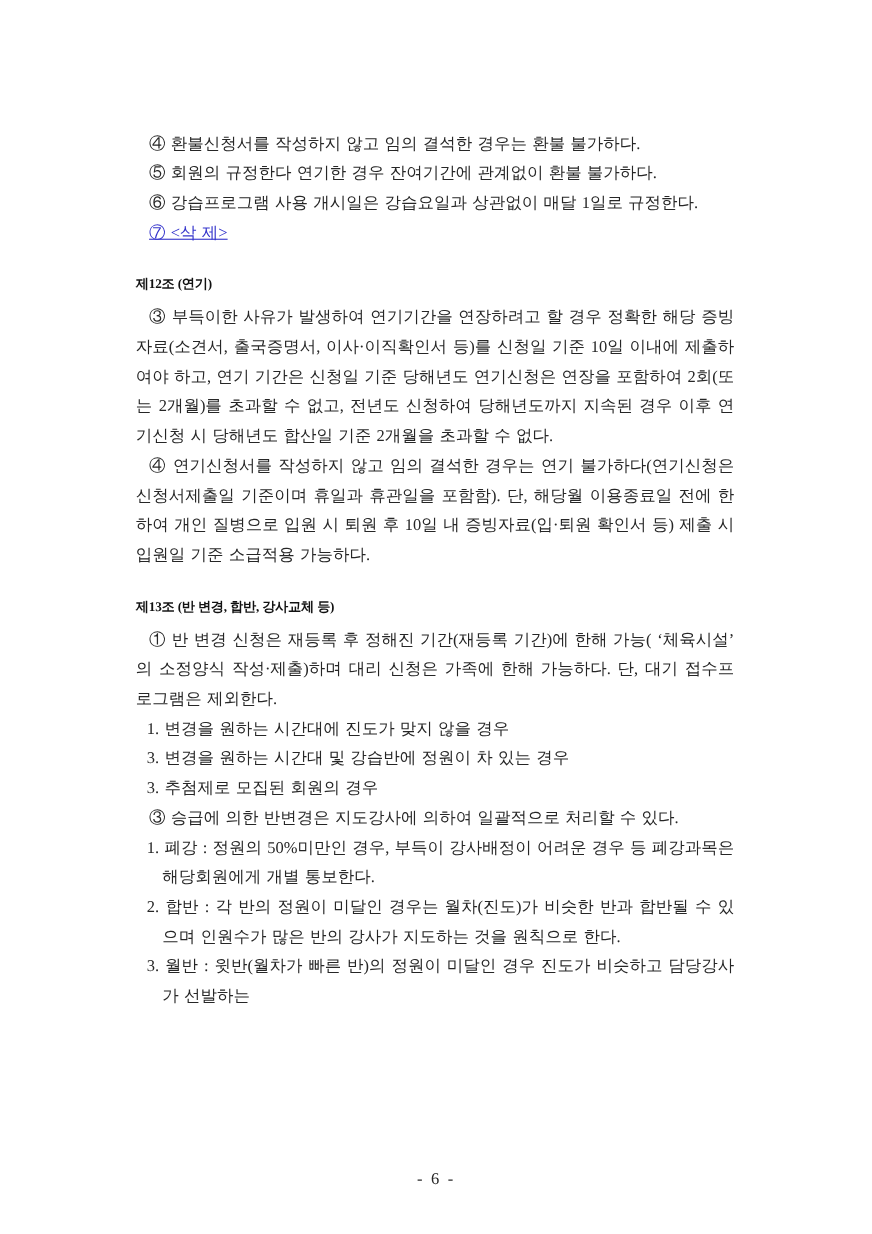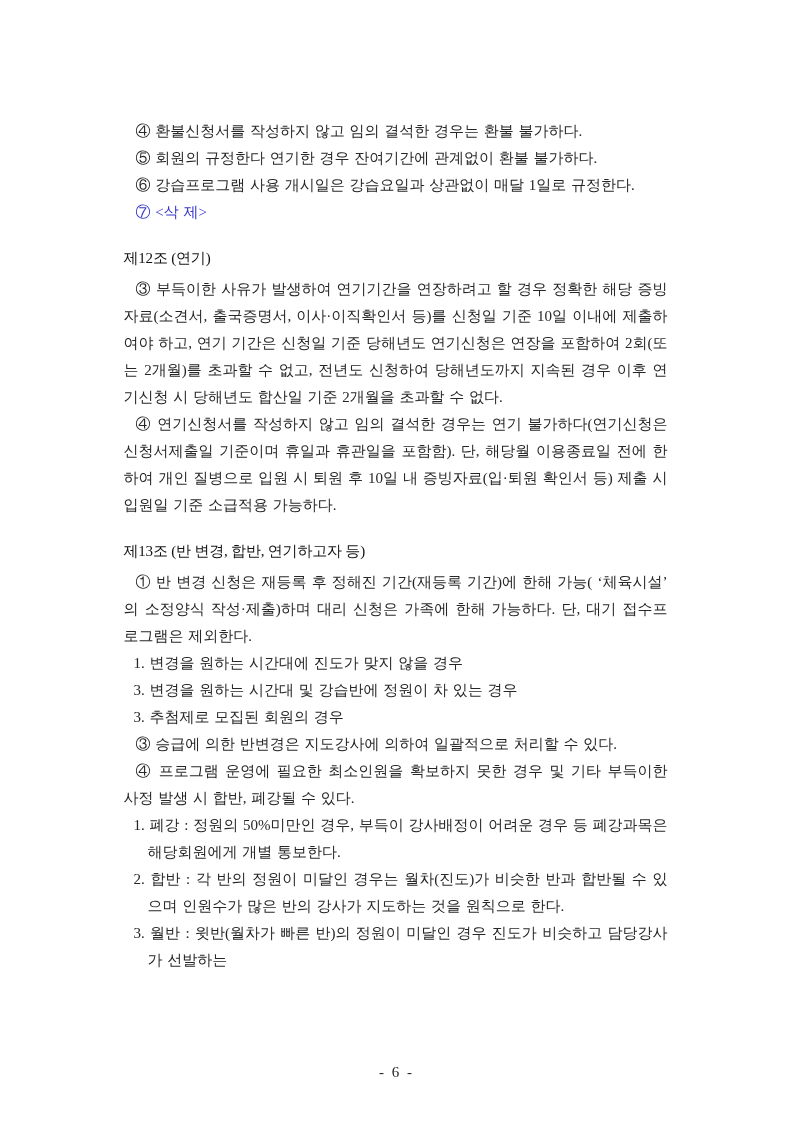--- a/index.html
+++ b/index.html
@@ -24,27 +24,27 @@
     word-spacing: 1px;
     word-break: normal;
     overflow-wrap: break-word;
   }
   .para.sub {
     padding-left: 24px;
     text-indent: -14px;
   }
   .section-title {
     margin: 17px 0 3px 0;
-    font-size: 15px;
-    font-weight: normal;
+    font-size: 12px;
+    font-weight: bold;
     line-height: 30px;
     color: var(--heading_text, #111111);
     letter-spacing: -0.2px;
   }
-  .deleted { color: var(--deleted_clause, #3434cb); }
+  .deleted { color: var(--deleted_clause, #3434cb); text-decoration: underline; }
   .footer {
     position: absolute;
     left: 0;
     right: 0;
     bottom: 52px;
     text-align: center;
     font-size: 15px;
     color: var(--body_text, #262626);
     letter-spacing: 2px;
   }
@@ -56,25 +56,24 @@
 
   <p class="para">④ 환불신청서를 작성하지 않고 임의 결석한 경우는 환불 불가하다.</p>
   <p class="para">⑤ 회원의 규정한다 연기한 경우 잔여기간에 관계없이 환불 불가하다.</p>
   <p class="para">⑥ 강습프로그램 사용 개시일은 강습요일과 상관없이 매달 1일로 규정한다.</p>
   <p class="para deleted">⑦ &lt;삭 제&gt;</p>
 
   <h2 class="section-title">제12조 (연기)</h2>
   <p class="para">③ 부득이한 사유가 발생하여 연기기간을 연장하려고 할 경우 정확한 해당 증빙자료(소견서, 출국증명서, 이사·이직확인서 등)를 신청일 기준 10일 이내에 제출하여야 하고, 연기 기간은 신청일 기준 당해년도 연기신청은 연장을 포함하여 2회(또는 2개월)를 초과할 수 없고, 전년도 신청하여 당해년도까지 지속된 경우 이후 연기신청 시 당해년도 합산일 기준 2개월을 초과할 수 없다.</p>
   <p class="para">④ 연기신청서를 작성하지 않고 임의 결석한 경우는 연기 불가하다(연기신청은 신청서제출일 기준이며 휴일과 휴관일을 포함함). 단, 해당월 이용종료일 전에 한하여 개인 질병으로 입원 시 퇴원 후 10일 내 증빙자료(입·퇴원 확인서 등) 제출 시 입원일 기준 소급적용 가능하다.</p>
 
-  <h2 class="section-title">제13조 (반 변경, 합반, 연기하고자 등)</h2>
+  <h2 class="section-title">제13조 (반 변경, 합반, 강사교체 등)</h2>
   <p class="para">① 반 변경 신청은 재등록 후 정해진 기간(재등록 기간)에 한해 가능( ‘체육시설’ 의 소정양식 작성·제출)하며 대리 신청은 가족에 한해 가능하다. 단, 대기 접수프로그램은 제외한다.</p>
   <p class="para sub">1. 변경을 원하는 시간대에 진도가 맞지 않을 경우</p>
   <p class="para sub">3. 변경을 원하는 시간대 및 강습반에 정원이 차 있는 경우</p>
   <p class="para sub">3. 추첨제로 모집된 회원의 경우</p>
   <p class="para">③ 승급에 의한 반변경은 지도강사에 의하여 일괄적으로 처리할 수 있다.</p>
-  <p class="para">④ 프로그램 운영에 필요한 최소인원을 확보하지 못한 경우 및 기타 부득이한 사정 발생 시 합반, 폐강될 수 있다.</p>
   <p class="para sub">1. 폐강 : 정원의 50%미만인 경우, 부득이 강사배정이 어려운 경우 등 폐강과목은 해당회원에게 개별 통보한다.</p>
   <p class="para sub">2. 합반 : 각 반의 정원이 미달인 경우는 월차(진도)가 비슷한 반과 합반될 수 있으며 인원수가 많은 반의 강사가 지도하는 것을 원칙으로 한다.</p>
   <p class="para sub">3. 월반 : 윗반(월차가 빠른 반)의 정원이 미달인 경우 진도가 비슷하고 담당강사가 선발하는</p>
 
   <div class="footer">- 6 -</div>
 </div>
 
 </body></html>

